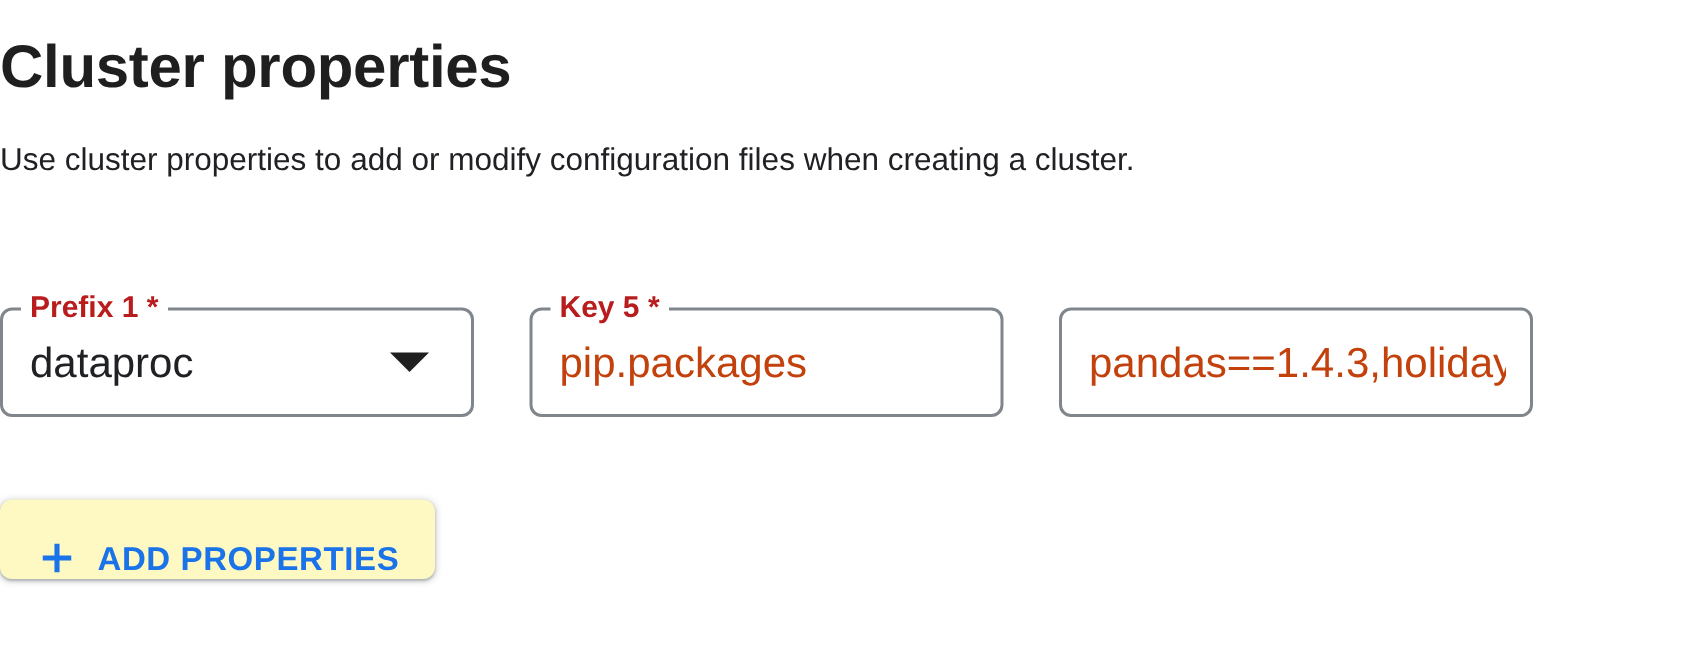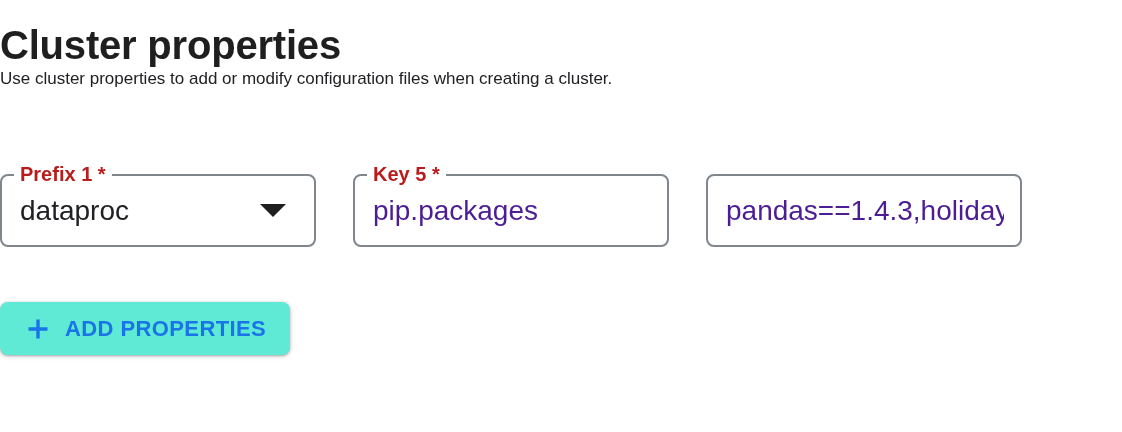--- a/index.html
+++ b/index.html
@@ -15,21 +15,22 @@
     padding-top: 22px;
   }
   .page-title {
     font-size: 40px;
     font-weight: 700;
     line-height: 1.15;
     color: #1f1f1f;
     letter-spacing: -0.2px;
   }
   .page-description {
-    font-size: 17px;
+    margin-top: 26px;
+    font-size: 21px;
     font-weight: 400;
     color: #202124;
     line-height: 1.25;
   }
   .fields-row {
     margin-top: 85px;
     display: flex;
     gap: 37px;
     align-items: flex-start;
   }
@@ -75,35 +76,35 @@
     border-top: 13px solid #1f1f1f;
   }
   .text-input {
     width: 100%;
     height: 100%;
     border: none;
     outline: none;
     background: transparent;
     font-family: "Liberation Sans", sans-serif;
     font-size: 28px;
-    color: #4c1d95;
+    color: #c2410c;
     padding: 0 4px 0 18px;
     border-radius: 8px;
   }
   .text-input.clipped {
     padding-right: 16px;
   }
   .add-btn {
     margin-top: 55px;
     height: 53px;
     display: inline-flex;
-    align-items: center;
+    align-items: flex-end;
     gap: 13px;
     padding: 0 24px;
-    background: #5eead4;
+    background: #fef9c3;
     border: none;
     border-radius: 8px;
     box-shadow: 0 1px 2px rgba(60,64,67,0.32), 0 1px 4px 1px rgba(60,64,67,0.18);
     cursor: pointer;
   }
   .add-btn-label {
     font-size: 22px;
     font-weight: 700;
     letter-spacing: 0.4px;
     color: #1a73e8;

